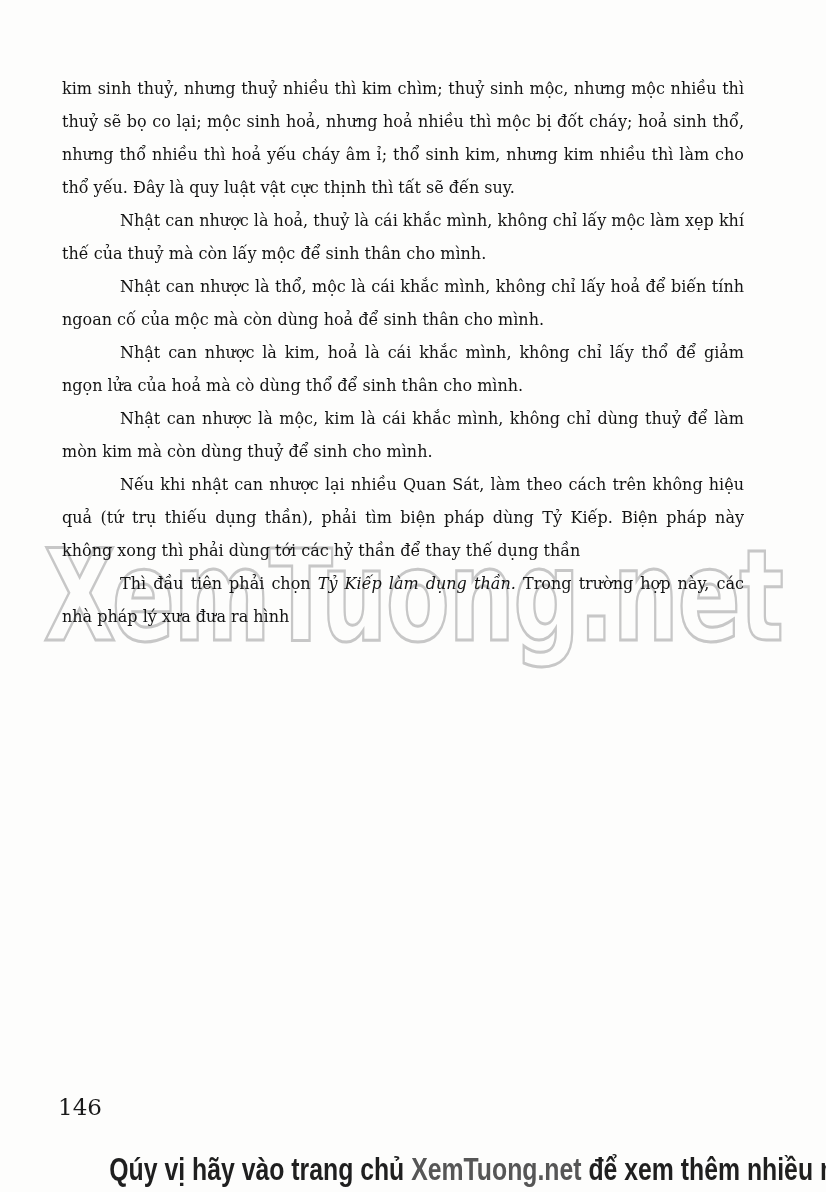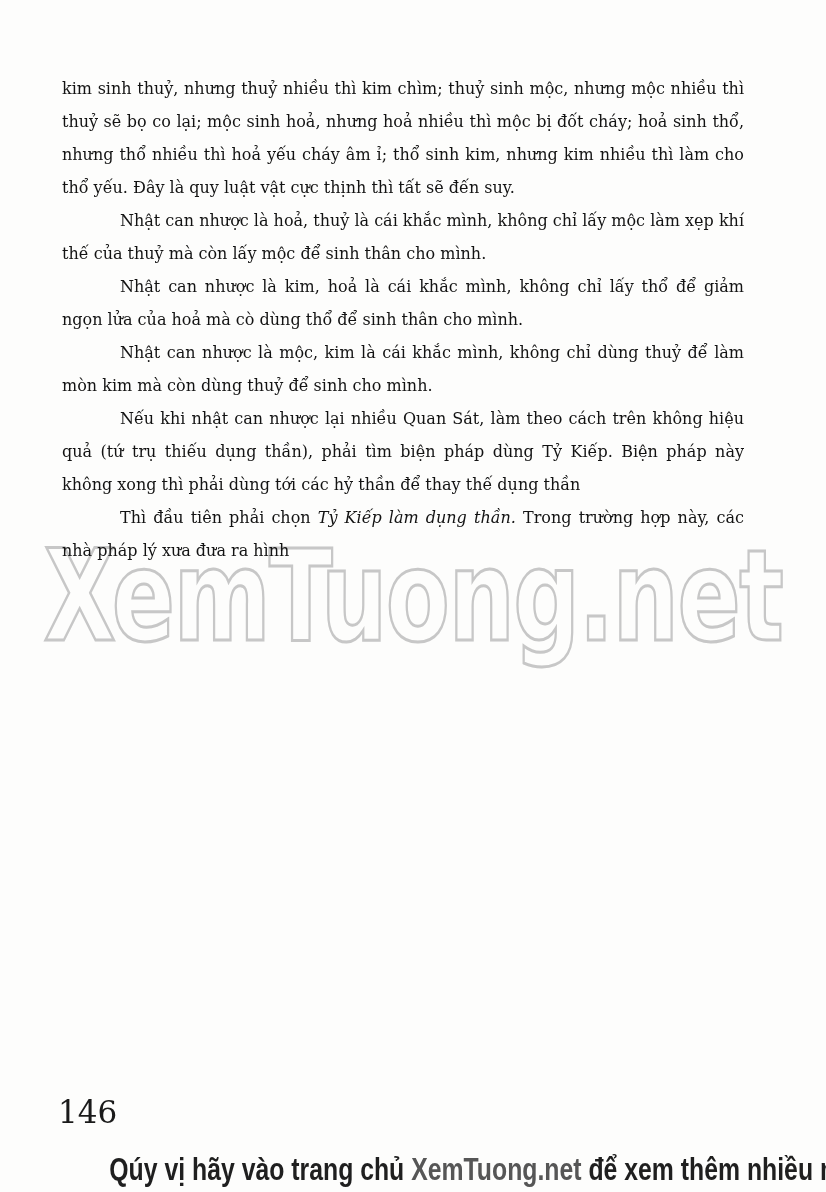--- a/index.html
+++ b/index.html
@@ -53,21 +53,21 @@
     font-family: "DejaVu Sans", sans-serif;
     font-weight: bold;
     text-align: left;
   }
   .seg-italic { font-style: italic; }
   .page-number {
     position: absolute;
     left: 58px;
     top: 1094px;
     z-index: 1;
-    font-size: 31px;
+    font-size: 23px;
     color: var(--page-num, #1a1a1a);
   }
   .footer {
     position: absolute;
     left: 0;
     bottom: 4px;
     width: 826px;
     text-align: center;
     z-index: 1;
   }
@@ -88,20 +88,21 @@
 </head>
 <body>
 
 <div class="page">
 
   <div class="watermark">XemTuong.net</div>
 
   <main class="content">
       <p class="para"><span class="seg-normal">kim sinh thuỷ, nhưng thuỷ nhiều thì kim chìm; thuỷ sinh mộc, nhưng mộc nhiều thì thuỷ sẽ bọ co lại; mộc sinh hoả, nhưng hoả nhiều thì mộc bị đốt cháy; hoả sinh thổ, nhưng thổ nhiều thì hoả yếu cháy âm ỉ; thổ sinh kim, nhưng kim nhiều thì làm cho thổ yếu. Đây là quy luật vật cực thịnh thì tất sẽ đến suy.</span></p>
       <p class="para indent"><span class="seg-normal">Nhật can nhược là hoả, thuỷ là cái khắc mình, không chỉ lấy mộc làm xẹp khí thế của thuỷ mà còn lấy mộc để sinh thân cho mình.</span></p>
+      <p class="para indent"><span class="seg-normal">Nhật can nhược là thổ, mộc là cái khắc mình, không chỉ lấy hoả để biến tính ngoan cố của mộc mà còn dùng hoả để sinh thân cho mình.</span></p>
       <p class="para indent"><span class="seg-normal">Nhật can nhược là kim, hoả là cái khắc mình, không chỉ lấy thổ để giảm ngọn lửa của hoả mà cò dùng thổ để sinh thân cho mình.</span></p>
       <p class="para indent"><span class="seg-normal">Nhật can nhược là mộc, kim là cái khắc mình, không chỉ dùng thuỷ để làm mòn kim mà còn dùng thuỷ để sinh cho mình.</span></p>
       <p class="para indent"><span class="seg-normal">Nếu khi nhật can nhược lại nhiều Quan Sát, làm theo cách trên không hiệu quả (tứ trụ thiếu dụng thần), phải tìm biện pháp dùng Tỷ Kiếp. Biện pháp này không xong thì phải dùng tới các hỷ thần để thay thế dụng thần</span></p>
       <p class="para indent"><span class="seg-normal">Thì đầu tiên phải chọn </span><span class="seg-italic">Tỷ Kiếp làm dụng thần.</span><span class="seg-normal"> Trong trường hợp này, các nhà pháp lý xưa đưa ra hình</span></p>
     </main>
 
   <div class="page-number">146</div>
 
   <footer class="footer">
     <span class="footer-inner"><span>Qúy vị hãy vào trang chủ </span><span class="site">XemTuong.net</span><span> để xem thêm nhiều mục hay khác</span></span>

